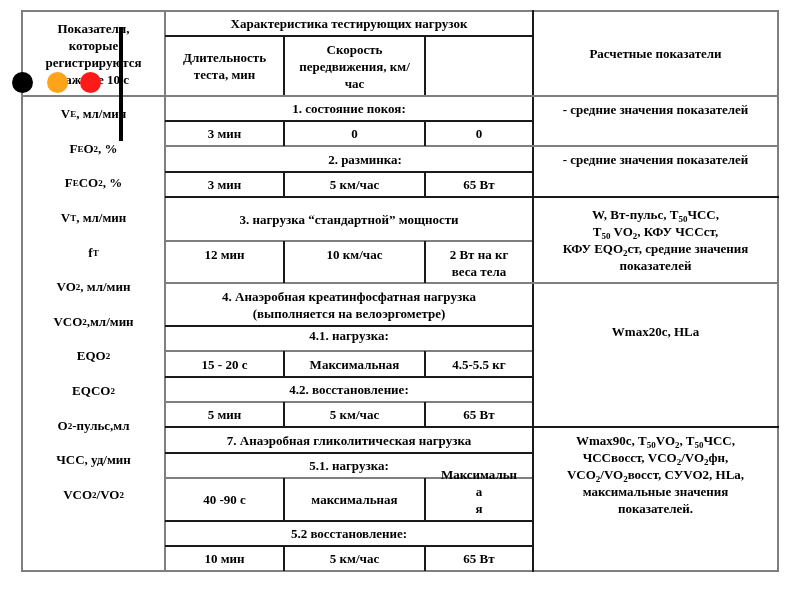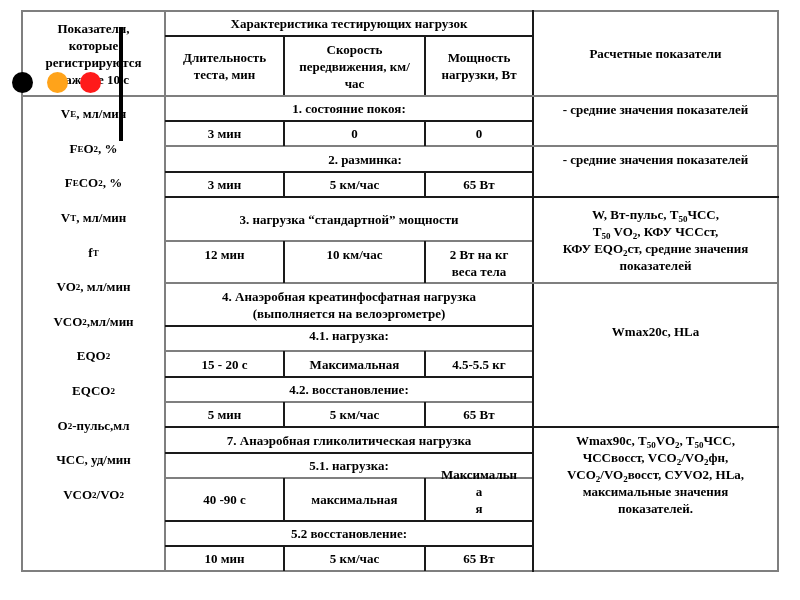--- a/index.html
+++ b/index.html
@@ -67,21 +67,20 @@
   <div class="vl dark" style="left:424px; top:402px; height:25px;"></div>
   <div class="vl dark" style="left:283px; top:478px; height:43px;"></div>
   <div class="vl dark" style="left:424px; top:478px; height:43px;"></div>
   <div class="vl dark" style="left:283px; top:546px; height:25px;"></div>
   <div class="vl dark" style="left:424px; top:546px; height:25px;"></div>
 
   <div class="cell" style="left:23px; top:12px; width:141px; height:83px;">Показатели, которые регистрируются каждые 10 с</div>
   <div class="cell" style="left:166px; top:12px; width:366px; height:23px;">Характеристика  тестирующих нагрузок</div>
   <div class="cell" style="left:285px; top:37px; width:139px; height:58px;">Скорость передвижения, км/час</div>
   <div class="cell" style="left:166px; top:37px; width:117px; height:58px;">Длительность теста, мин</div>
-  <div class="cell" style="left:426px; top:37px; width:106px; height:58px;">Мощность нагрузки, Вт</div>
   <div class="cell" style="left:534px; top:12px; width:243px; height:83px;">Расчетные показатели</div>
 
   <div class="leftcol">
     <div class="item">
         <span>V</span>
         <sub>E</sub>
         <span>, мл/мин</span>
       </div>
     <div class="item">
         <span>F</span>

